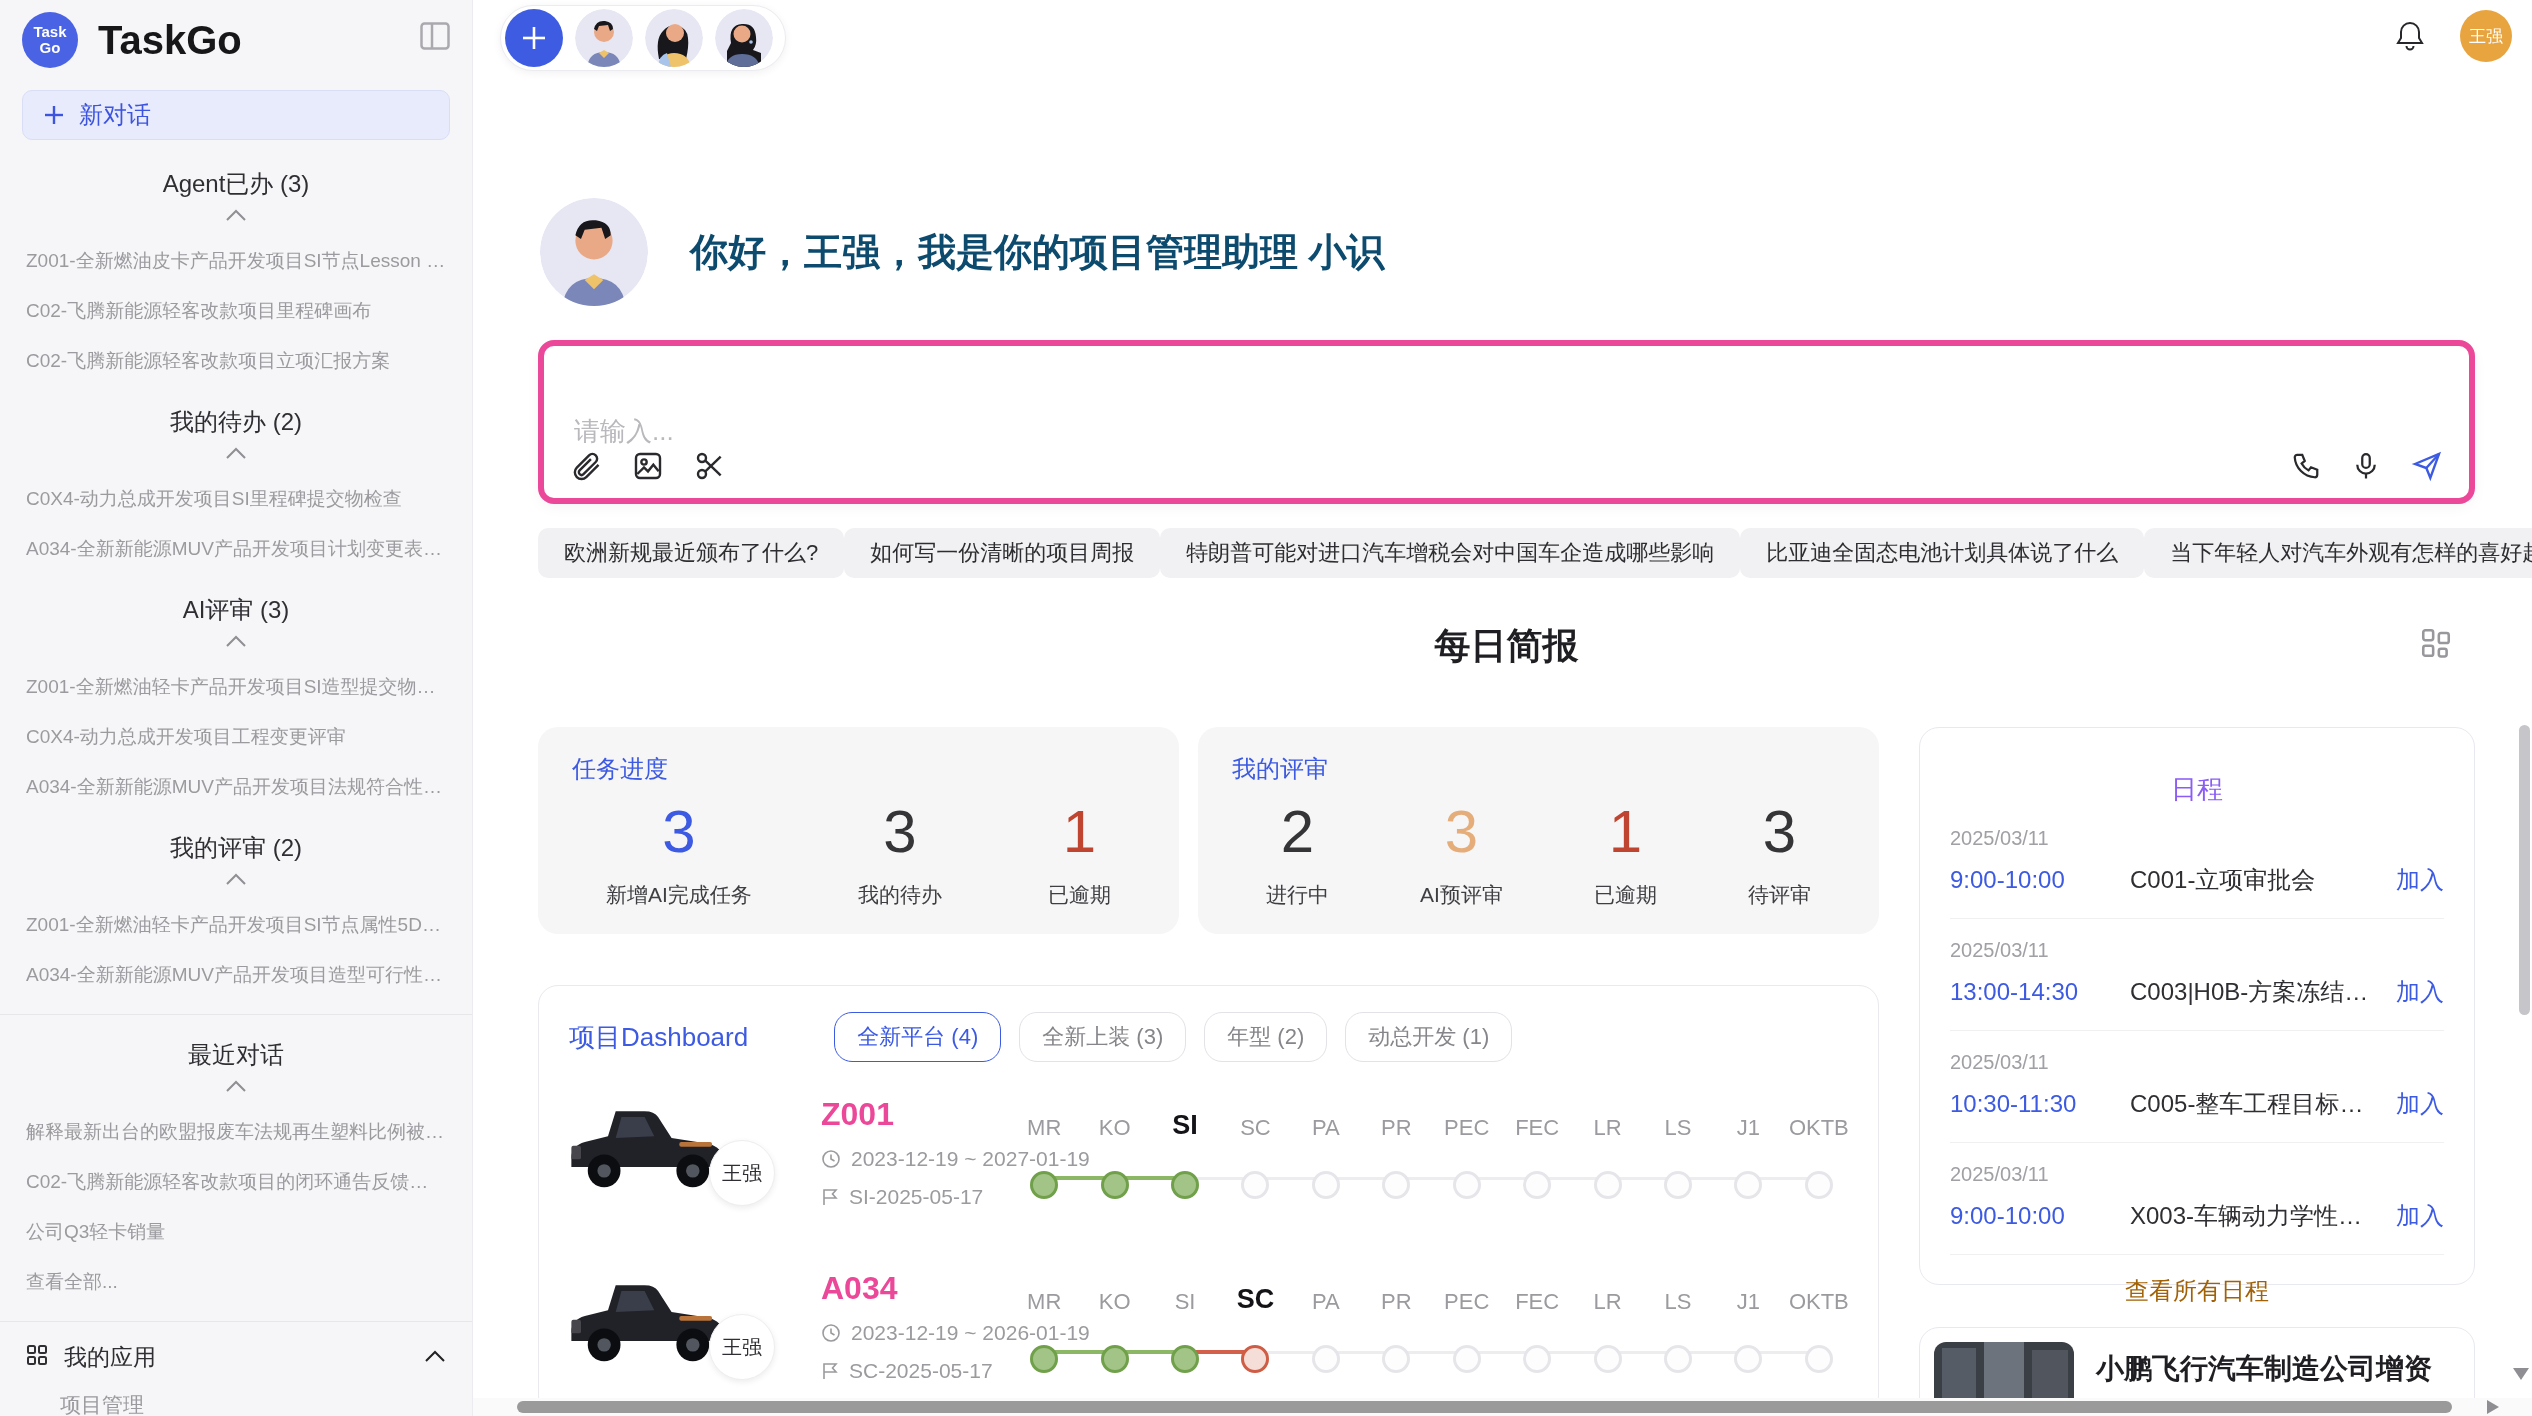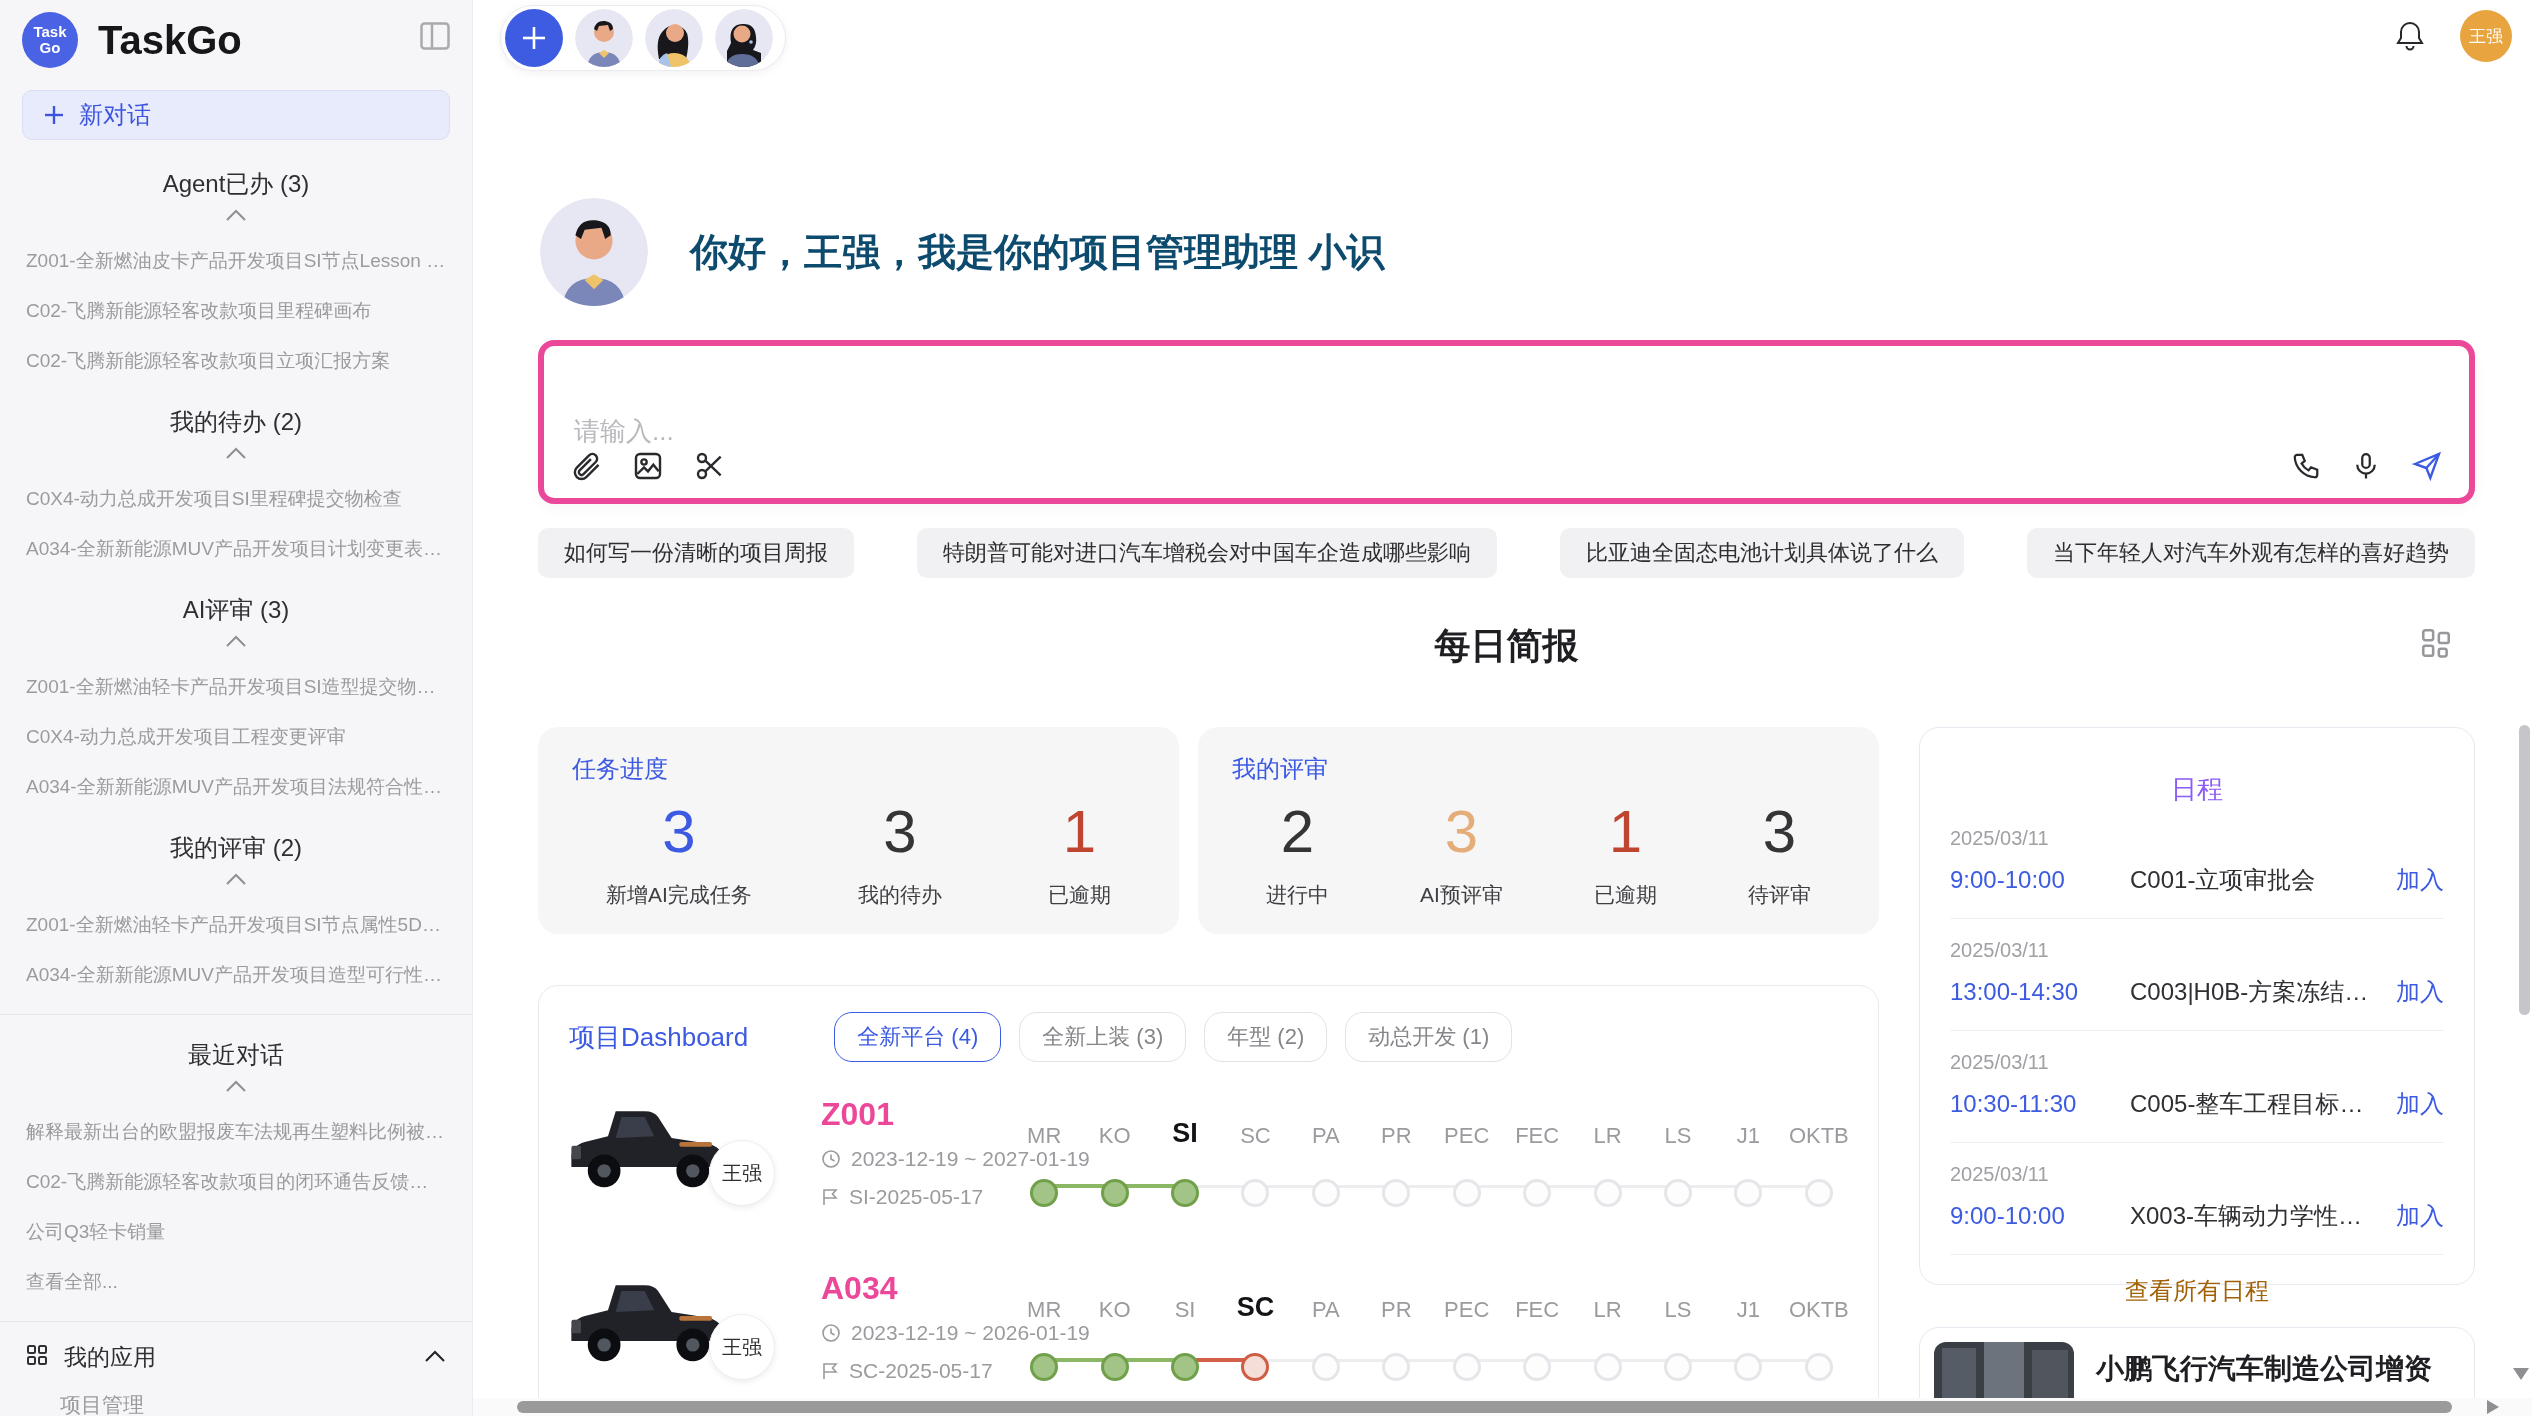--- a/index.html
+++ b/index.html
@@ -105,21 +105,21 @@
   .truck{ position:absolute; left:26px; top:0; }
   .owner-badge{
     position:absolute; left:170px; top:52px; width:66px; height:66px; border-radius:50%;
     background:#fff; border:1px solid #eeeef1; box-shadow:0 2px 6px rgba(0,0,0,.08);
     display:flex; align-items:center; justify-content:center; font-size:20px; color:#2f2f33;
   }
   .proj-info{ position:absolute; left:282px; top:8px; width:300px; }
   .proj-code{ font-size:32px; font-weight:700; color:#ec4899; }
   .proj-meta{ display:flex; align-items:center; gap:10px; color:#9b9b9f; font-size:21px; margin-top:14px; }
   .proj-meta svg{ flex:0 0 auto; }
-  .ms-zone{ position:absolute; left:470px; right:24px; top:8px; }
+  .ms-zone{ position:absolute; left:470px; right:24px; top:0; }
   .ms-labels{ display:flex; margin-top:22px; }
   .ms-col{ flex:1; display:flex; justify-content:center; align-items:flex-end; }
   .ms-labels span{ font-size:22px; color:#9b9b9f; }
   .ms-col.current span{ font-size:27px; color:#141418; font-weight:700; }
   .ms-nodes{ position:relative; height:56px; margin-top:10px; }
   .ms-base{ position:absolute; left:calc(100%/24); right:calc(100%/24); top:26px; height:3px; background:#ededf0; }
   .ms-seg{ position:absolute; top:25px; height:4px; }
   .ms-seg.green{ left:calc(100%/24); width:calc(100%/6); background:#8cb765; }
   .ms-seg.red{ left:calc(100%/24 + 100%/6); width:calc(100%/12); background:#d2604a; }
   .ms-dots{ position:absolute; inset:0; display:flex; }
@@ -360,20 +360,21 @@
         <span class="icon-btn" style="color:#3c5ae2">
             <svg width="32" height="32" viewBox="0 0 24 24" fill="none" stroke="currentColor" stroke-width="1.8">
               <path d="M3 10.5L21 3l-6.5 18-3-7.5z"></path>
               <line x1="11.5" y1="13.5" x2="21" y2="3"></line>
             </svg>
           </span>
       </div>
     </div>
 
     <div class="chips">
+      <div class="chip">欧洲新规最近颁布了什么?</div>
       <div class="chip">如何写一份清晰的项目周报</div>
       <div class="chip">特朗普可能对进口汽车增税会对中国车企造成哪些影响</div>
       <div class="chip">比亚迪全固态电池计划具体说了什么</div>
       <div class="chip">当下年轻人对汽车外观有怎样的喜好趋势</div>
     </div>
 
     <div class="brief-bar">
       <div class="brief-title">每日简报</div>
       <span class="brief-grid-icon">
         <svg width="34" height="34" viewBox="0 0 24 24" fill="none" stroke="currentColor" stroke-width="1.8">

